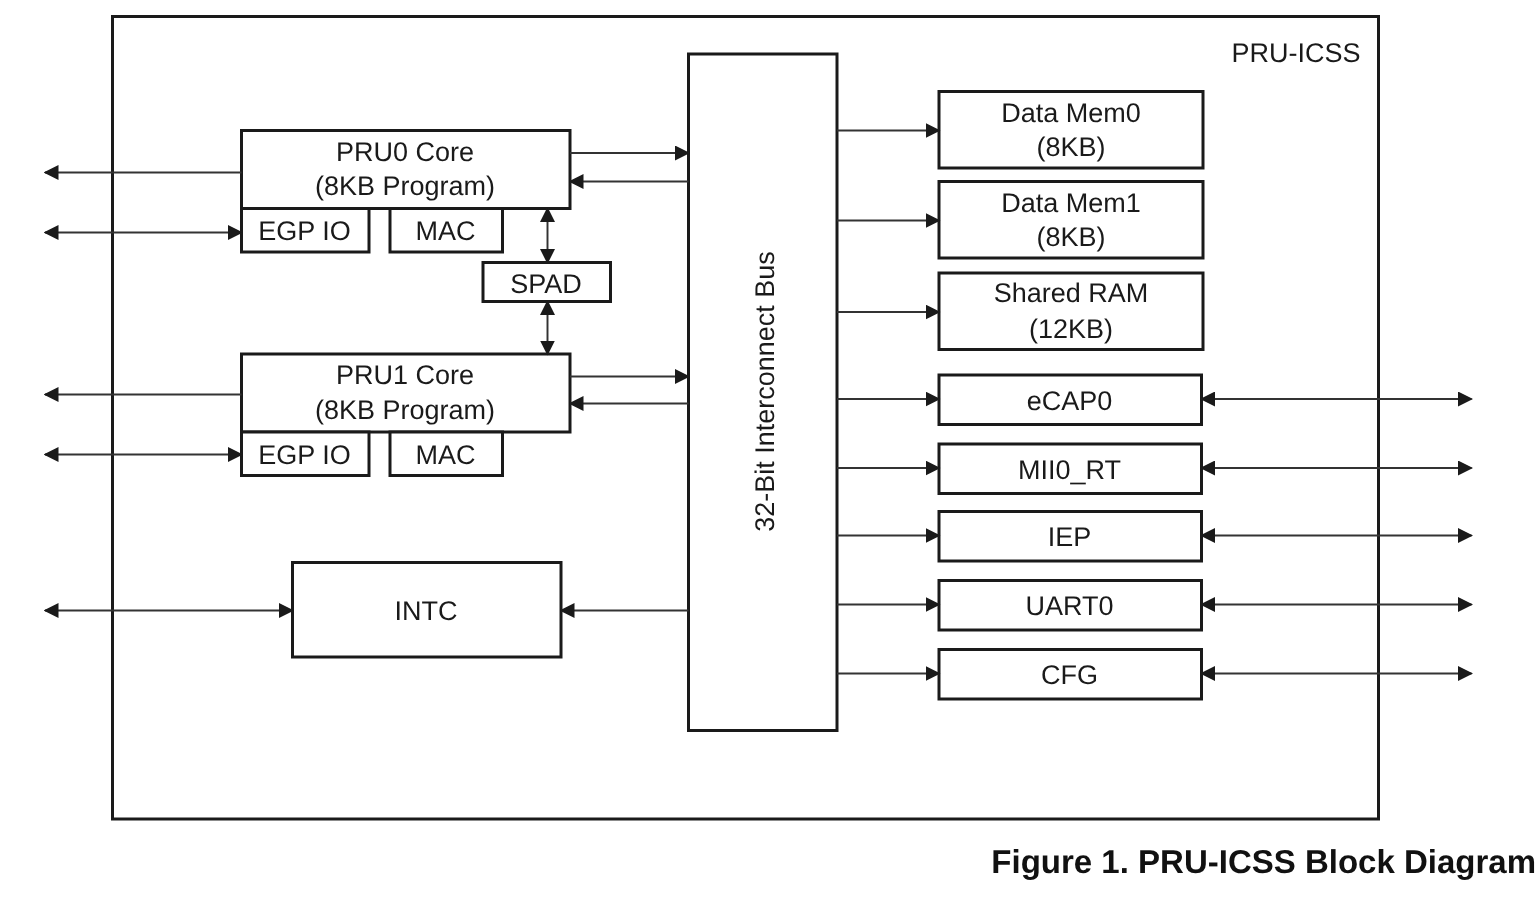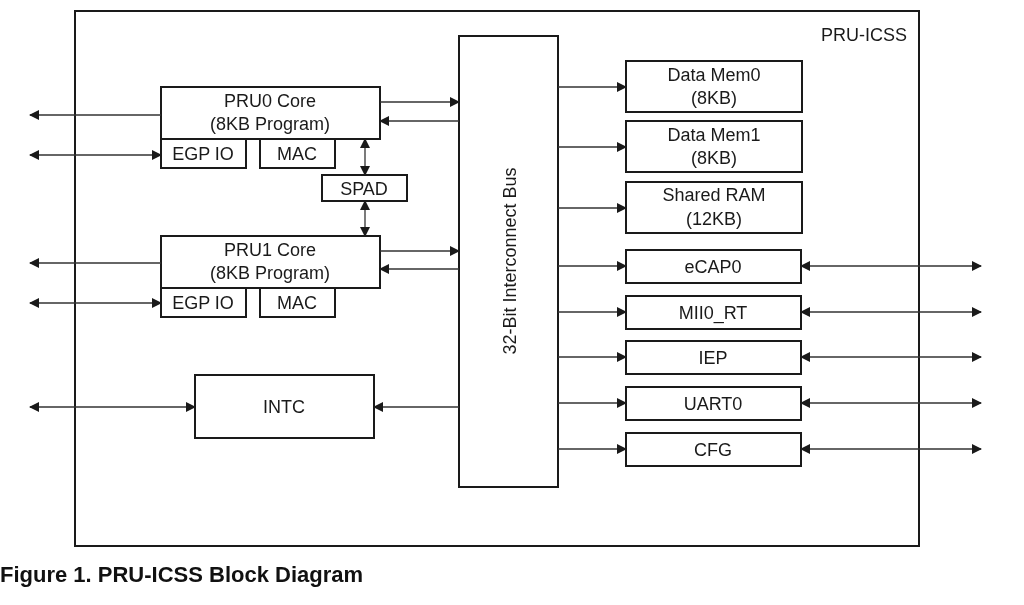--- a/index.html
+++ b/index.html
@@ -3,21 +3,21 @@
 <meta charset="utf-8">
 <style>
   html, body { margin: 0; padding: 0; background: #ffffff; }
   body { width: 1024px; height: 605px; position: relative; overflow: hidden; font-family: "Liberation Sans", sans-serif; color: #1a1a1a; }
   #diagram { position: absolute; left: 0; top: 0; }
   .blk { fill: #ffffff; stroke: #1a1a1a; stroke-width: 2; }
   .ln { stroke: #333333; stroke-width: 1.3; fill: none; }
   .frame { fill: none; stroke: #1a1a1a; stroke-width: 2; }
   .lbl { font-family: "Liberation Sans", sans-serif; font-size: 18px; fill: #1a1a1a; text-anchor: middle; }
   .title-lbl { font-family: "Liberation Sans", sans-serif; font-size: 18px; fill: #1a1a1a; text-anchor: end; }
-  .caption { position: absolute; left: 0; width: 1024px; top: 562px; text-align: left; font-family: "Liberation Sans", sans-serif; font-weight: bold; font-size: 22px; color: #111; }
+  .caption { position: absolute; left: 0; width: 1024px; top: 562px; text-align: right; font-family: "Liberation Sans", sans-serif; font-weight: bold; font-size: 22px; color: #111; }
 </style>
 </head>
 <body>
 
 <svg id="diagram" width="1024" height="605" viewBox="0 0 1024 605">
   <defs>
     <marker id="ah" viewBox="0 0 10 10" refX="9" refY="5" markerWidth="10" markerHeight="10" markerUnits="userSpaceOnUse" orient="auto-start-reverse">
       <path d="M0,0 L10,5 L0,10 z" fill="#1a1a1a"></path>
     </marker>
   </defs>

